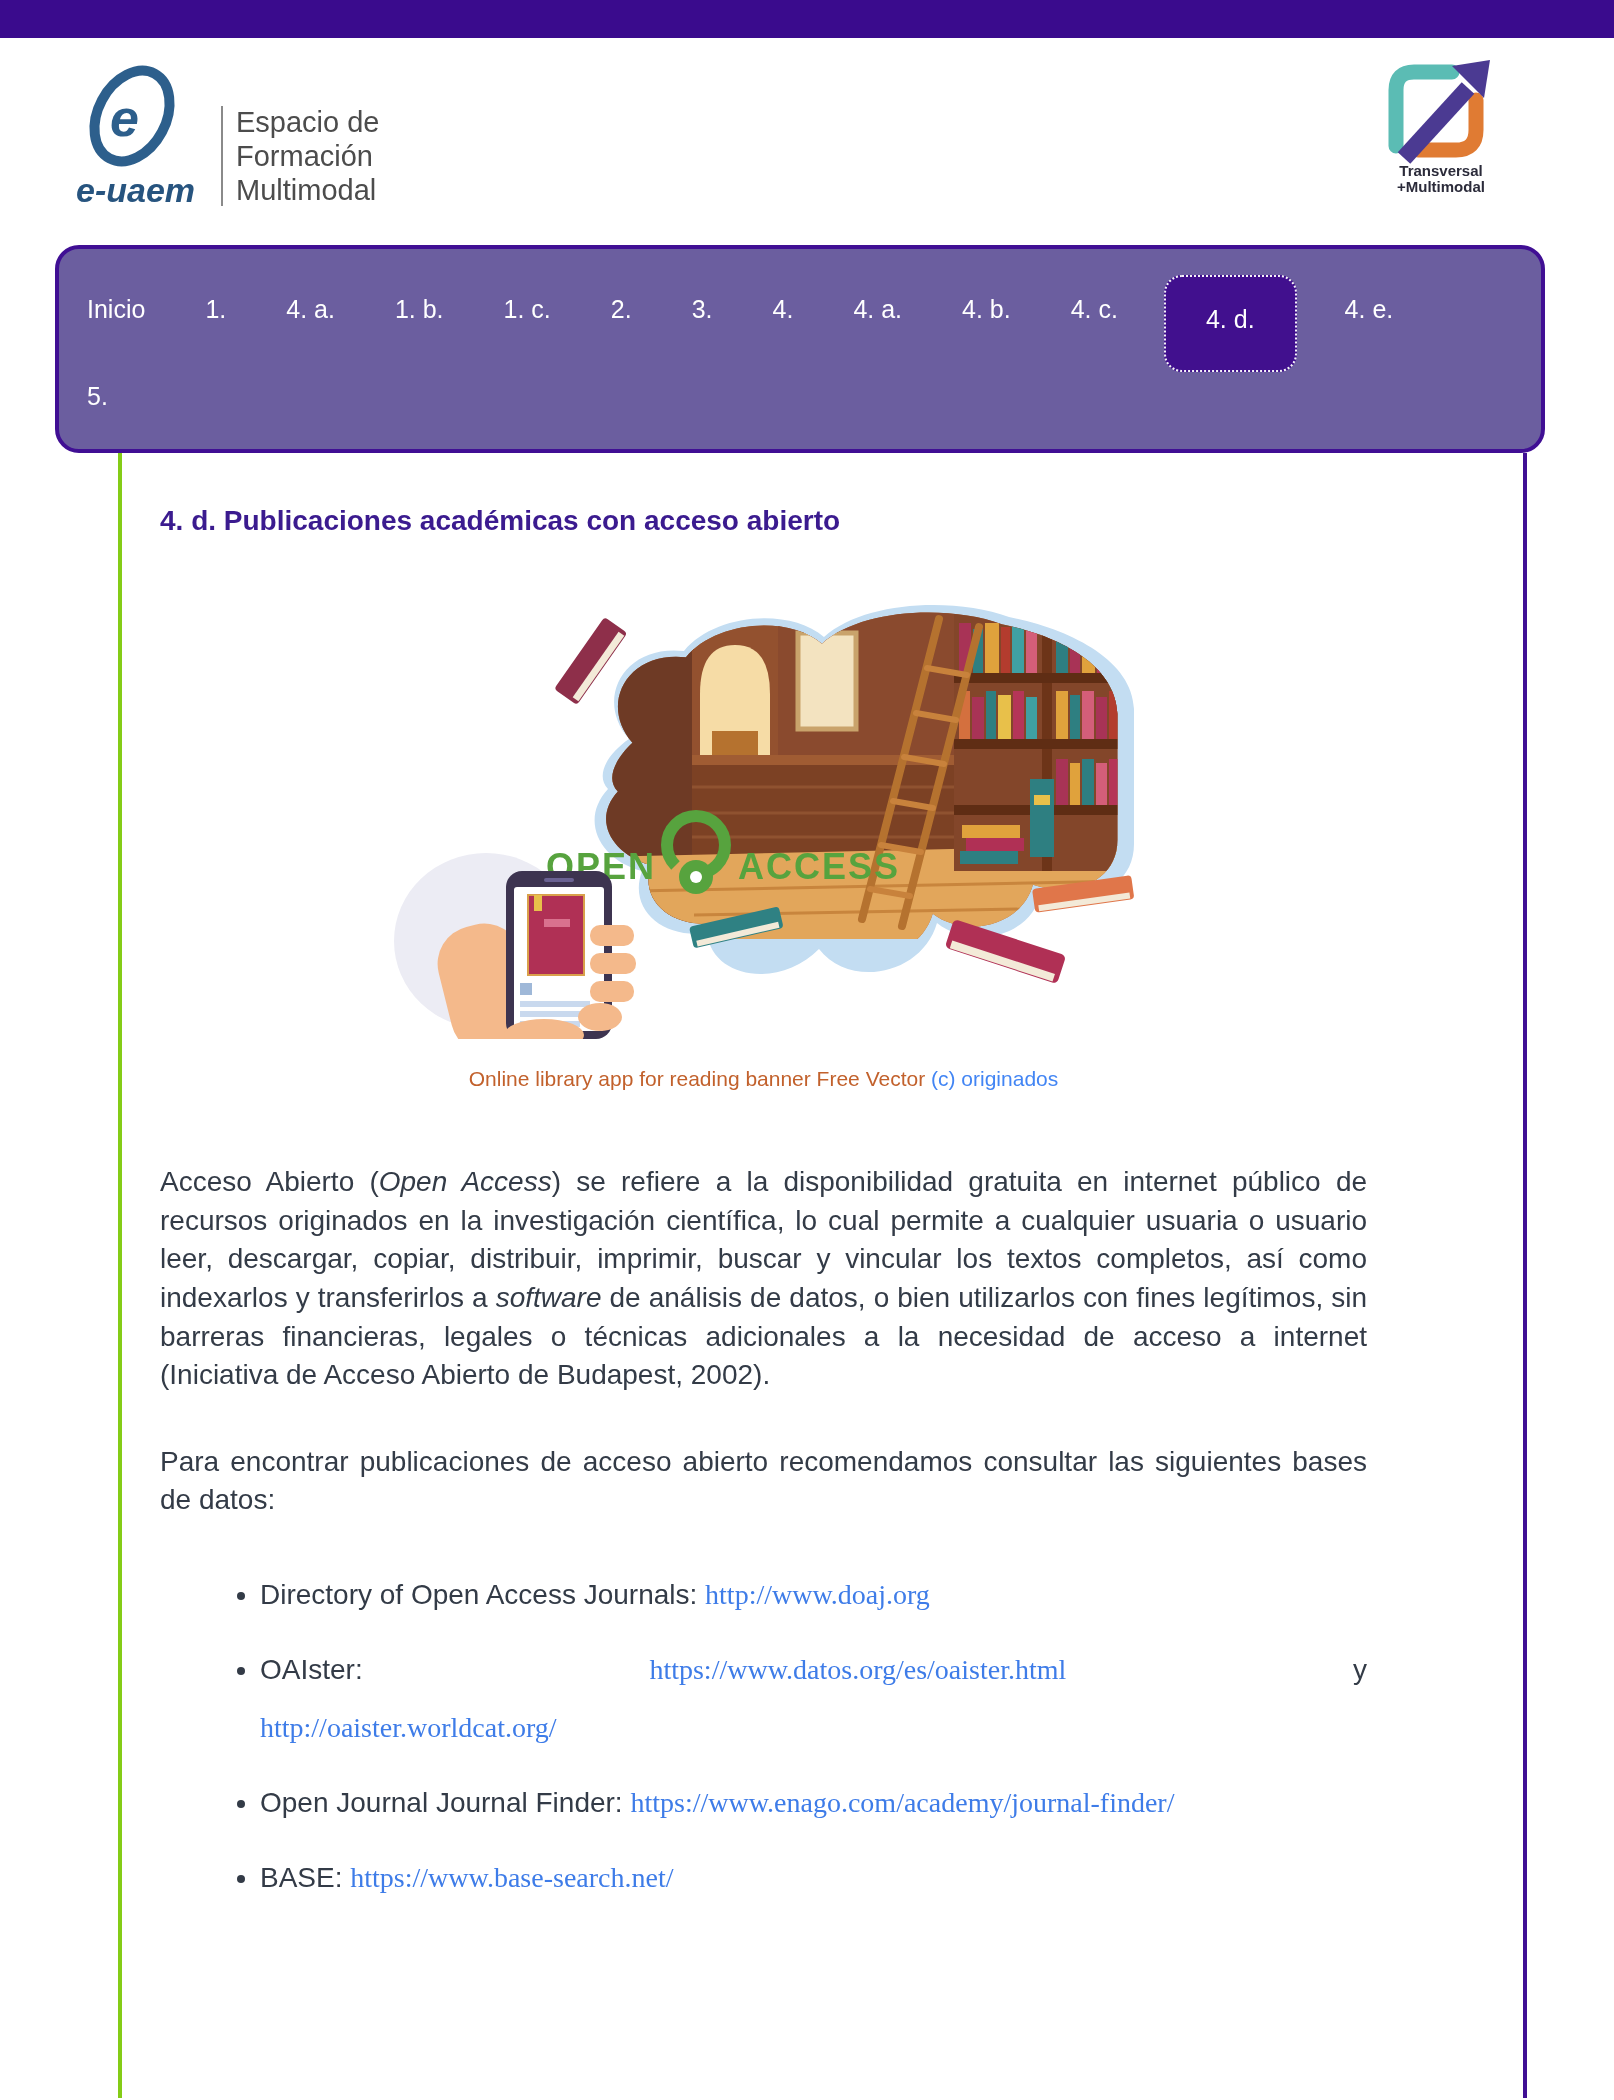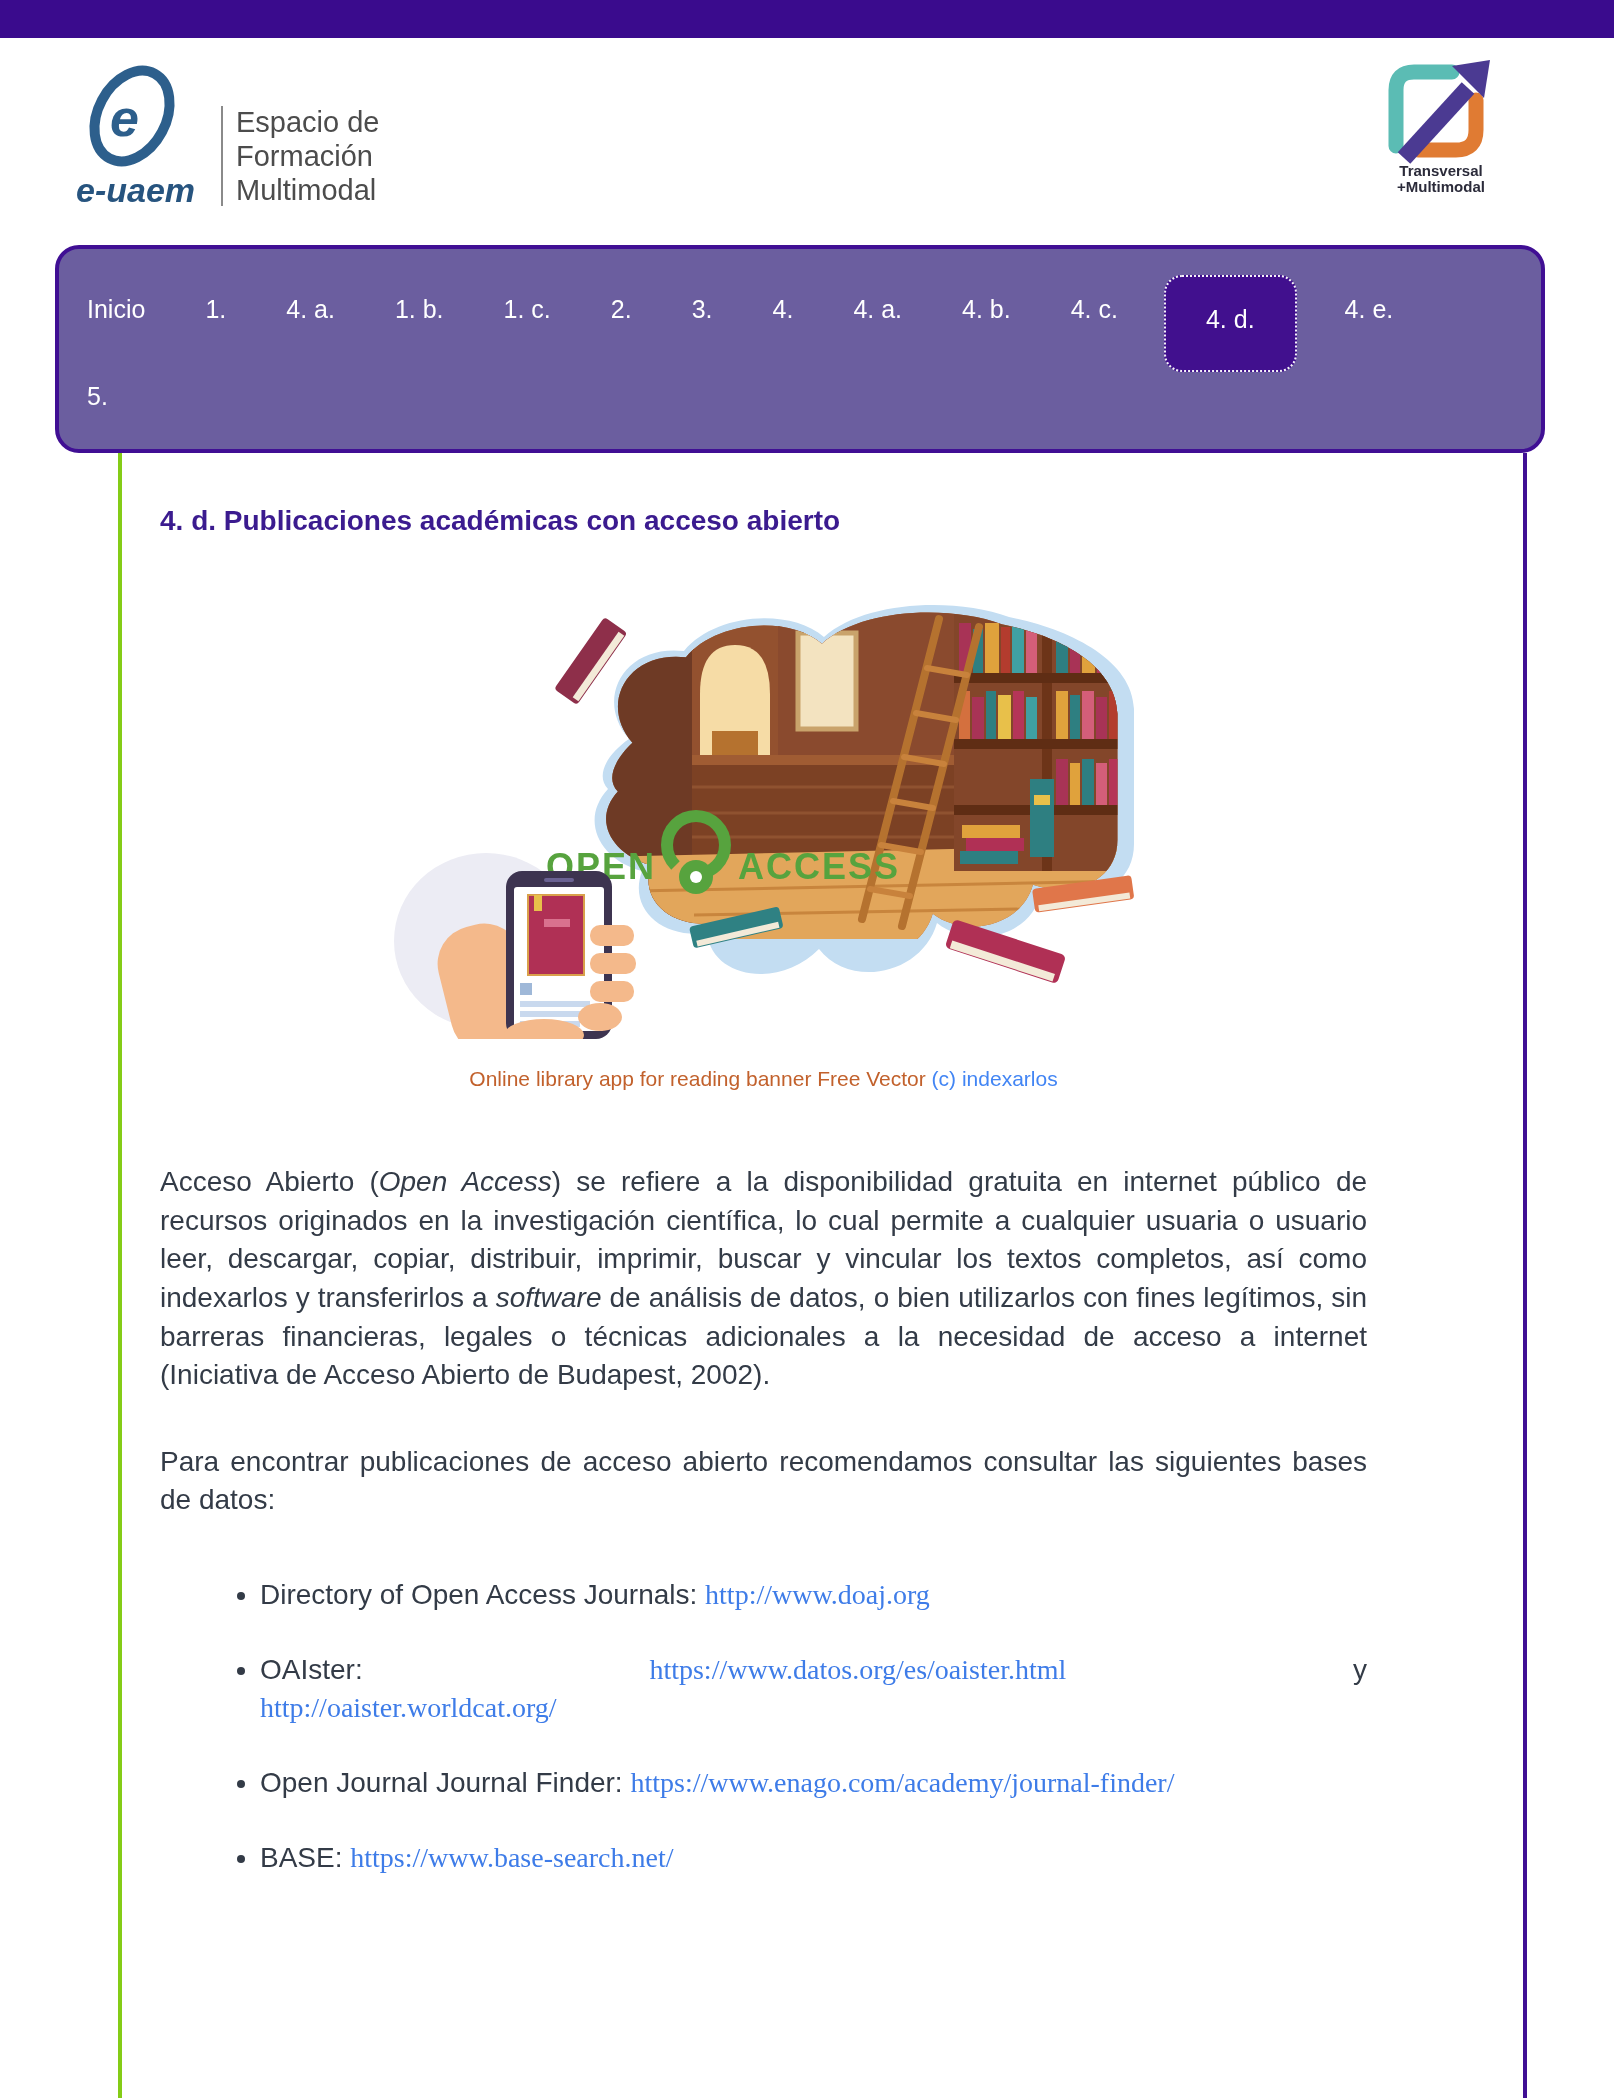--- a/index.html
+++ b/index.html
@@ -39,21 +39,21 @@
   .bodytext { color:#333b47; font-size:28px; line-height:1.38; text-align:justify; }
   .p1 { margin-top:72px; }
   .p2 { margin-top:48px; }
   .bodytext i { font-style:italic; }
 
   ul.res-list { margin-top:56px; padding-left:100px; }
   ul.res-list li { color:#333b47; font-size:28px; line-height:1.38;
                    margin-bottom:36px; text-align:justify; }
   ul.res-list a { color:#3e7ce8; text-decoration:none;font-family:Liberation Serif, serif; }
   .spread { display:flex; justify-content:space-between; width:100%; }
-  .block-link { display:block; }
+  .block-link { display:block;margin-top:20px; }
 
   svg text { font-family:"Liberation Sans","DejaVu Sans",sans-serif; }
 </style>
 </head>
 <body>
 
 <div class="topbar"></div>
 
 <div class="header-row">
 
@@ -252,21 +252,21 @@
           <rect x="196" y="364" width="46" height="21" rx="10"></rect>
           <rect x="196" y="392" width="44" height="21" rx="10"></rect>
           <ellipse cx="206" cy="428" rx="22" ry="14"></ellipse>
           <ellipse cx="150" cy="446" rx="40" ry="16"></ellipse>
         </g>
       </g>
     </svg>
 
     <figcaption>
       <span>Online library app for reading banner Free Vector</span>
-      <a href="#">(c) indexarlos</a>
+      <a href="#">(c) originados</a>
     </figcaption>
   </figure>
 
   <p class="bodytext p1"><span>Acceso Abierto (</span><i>Open Access</i><span>) se refiere a la disponibilidad gratuita en internet público de recursos originados en la investigación científica, lo cual permite a cualquier usuaria o usuario leer, descargar, copiar, distribuir, imprimir, buscar y vincular los textos completos, así como indexarlos y transferirlos a </span><i>software</i><span> de análisis de datos, o bien utilizarlos con fines legítimos, sin barreras financieras, legales o técnicas adicionales a la necesidad de acceso a internet (Iniciativa de Acceso Abierto de Budapest, 2002).</span></p>
 
   <p class="bodytext p2">Para encontrar publicaciones de acceso abierto recomendamos consultar las siguientes bases de datos:</p>
 
   <ul class="res-list">
     <li>
       <span>Directory of Open Access Journals:</span>

